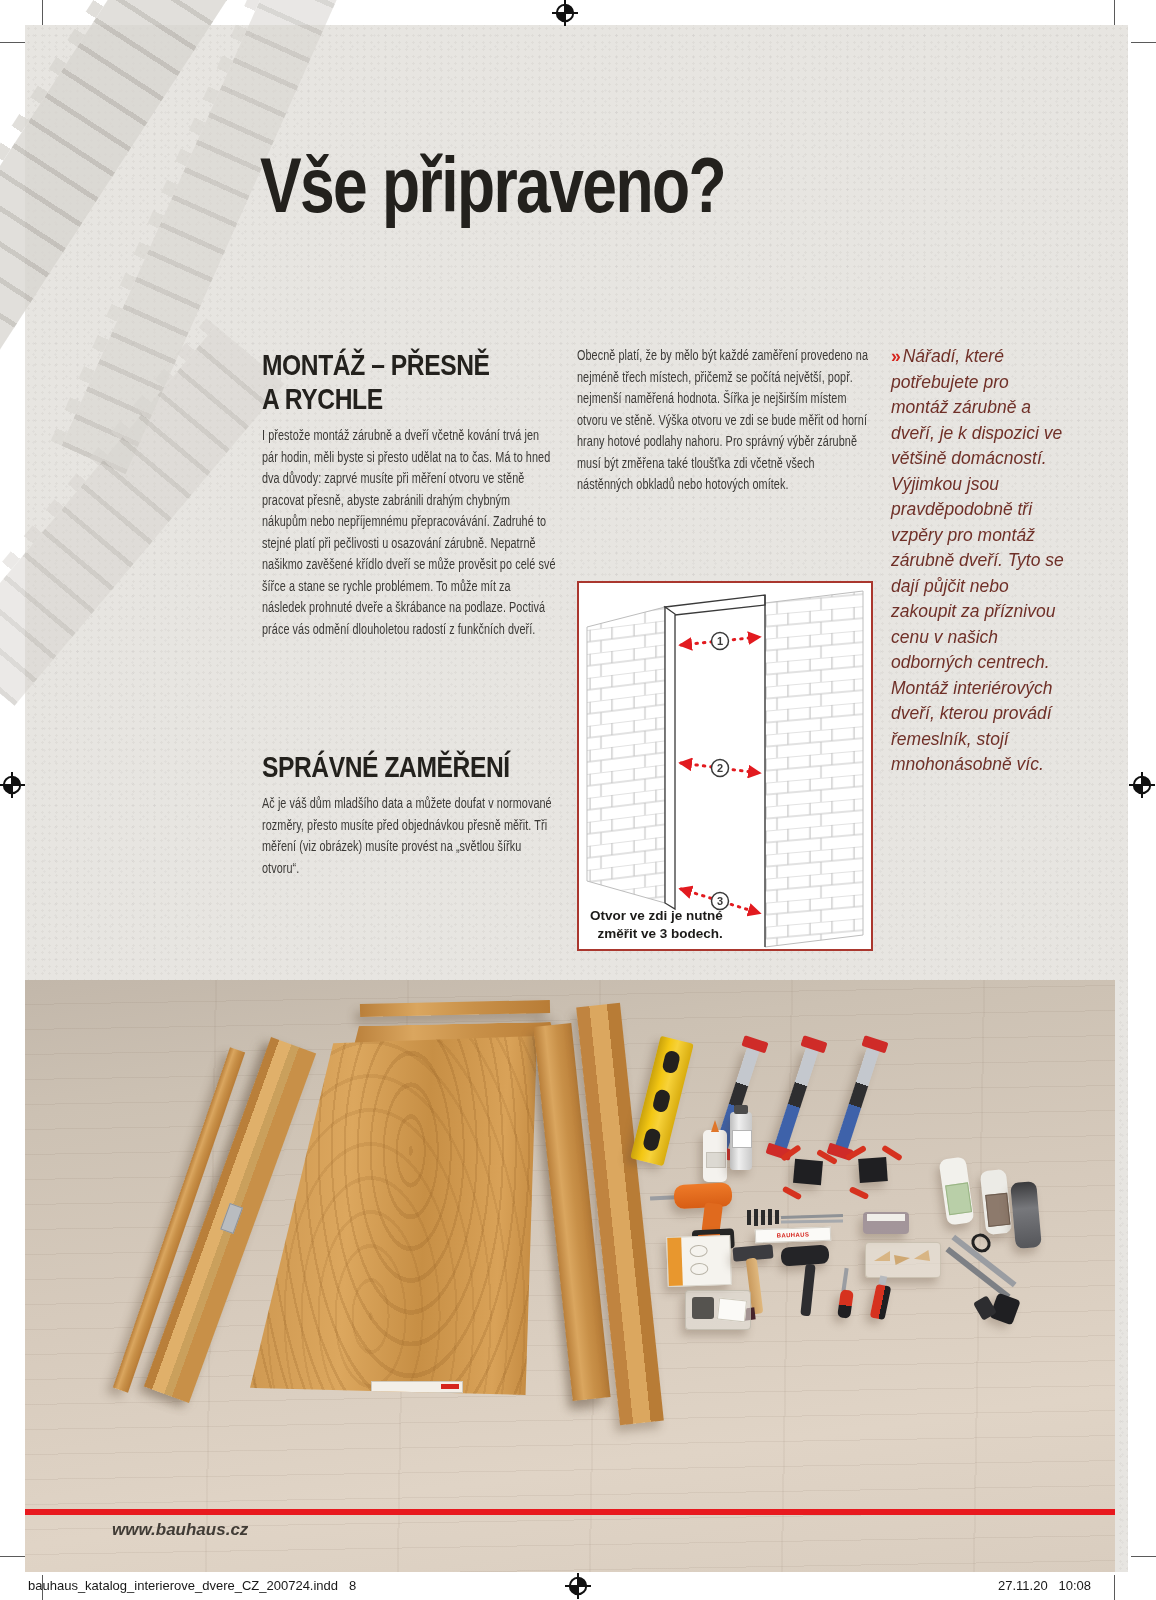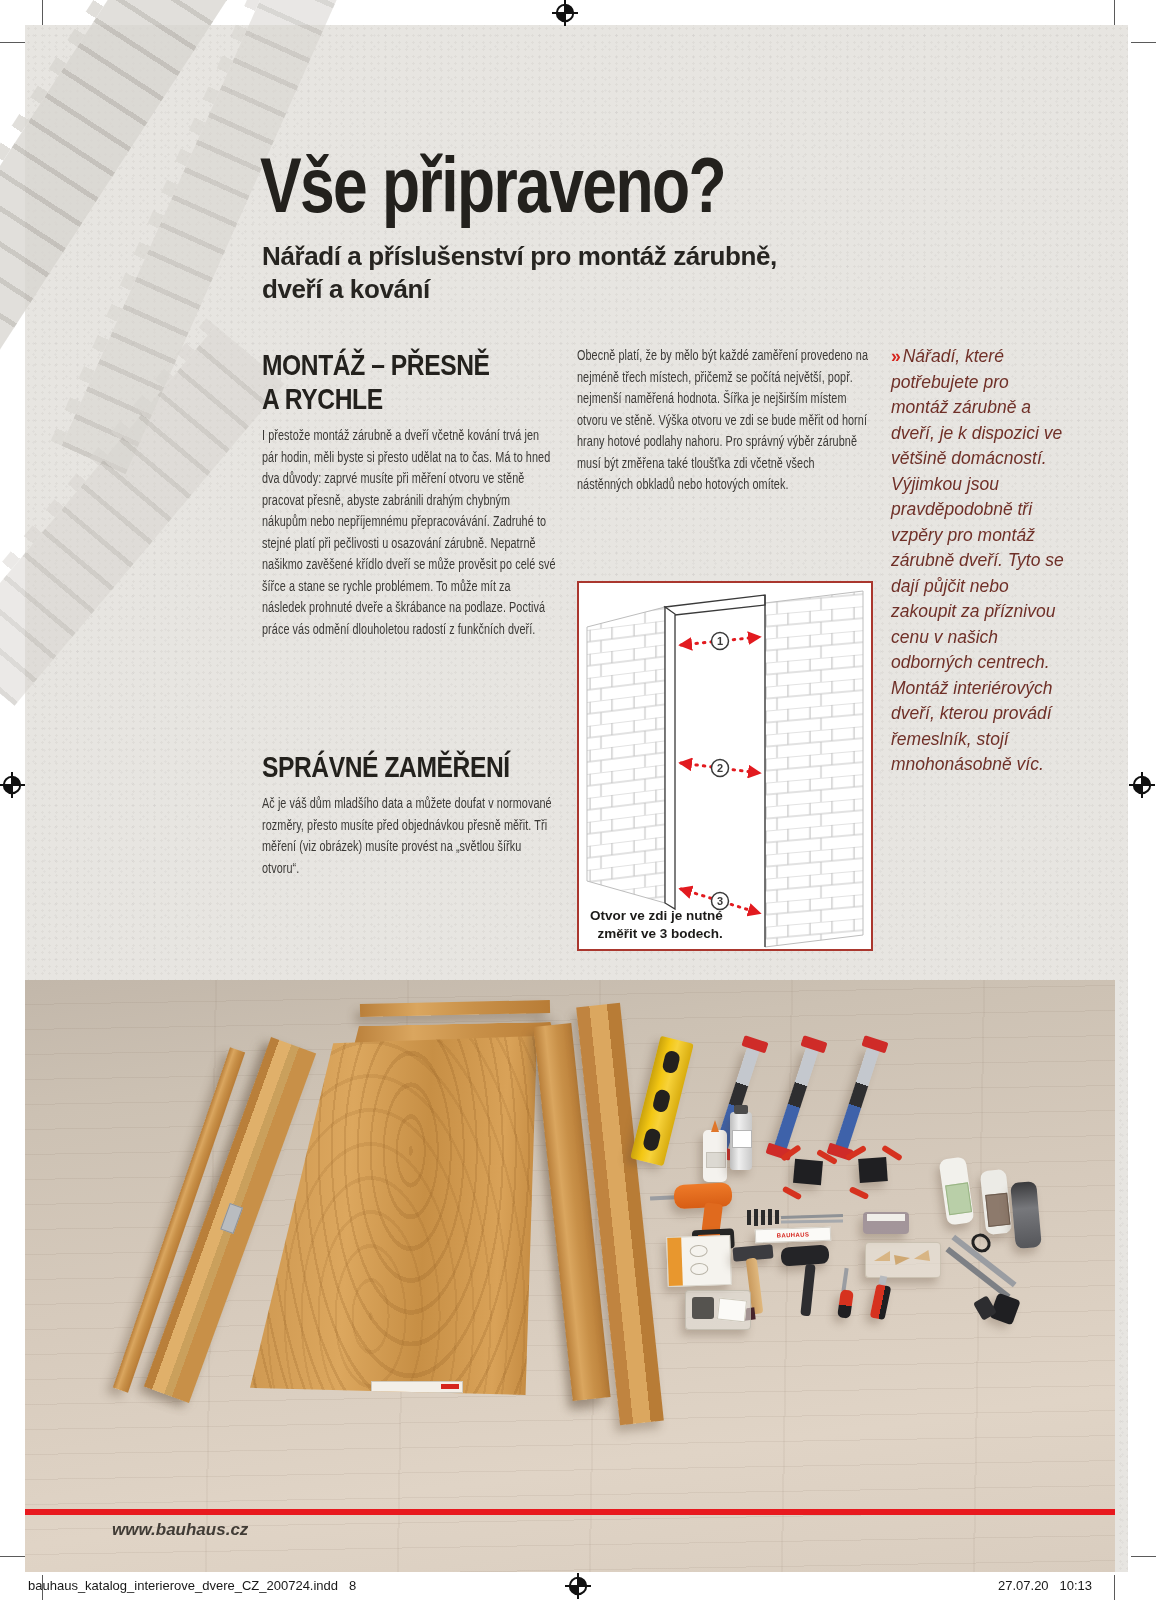--- a/index.html
+++ b/index.html
@@ -71,21 +71,20 @@
       <div class="ticks"></div>
       <div class="teeth"></div>
     </div>
     <div class="abs ruler" style="left:180px;top:330px;width:90px;height:420px;transform:rotate(40deg);transform-origin:50% 0;opacity:.5;">
       <div class="ticks"></div>
       <div class="teeth"></div>
     </div>
   </div>
 
   <div class="abs title" style="left:260px;top:140px;">Vše připraveno?</div>
-  <div class="abs subtitle" style="left:262px;top:240px;">Nářadí a příslušenství pro montáž zárubně, dveří a kování</div>
 
   <div class="abs h2" style="left:262px;top:348px;">MONTÁŽ – PŘESNĚ
 A RYCHLE</div>
   <div class="abs body" style="left:262px;top:424px;">I přestože montáž zárubně a dveří včetně kování trvá jen pár hodin, měli byste si přesto udělat na to čas. Má to hned dva důvody: zaprvé musíte při měření otvoru ve stěně pracovat přesně, abyste zabránili drahým chybným nákupům nebo nepříjemnému přepracovávání. Zadruhé to stejné platí při pečlivosti u osazování zárubně. Nepatrně našikmo zavěšené křídlo dveří se může prověsit po celé své šířce a stane se rychle problémem. To může mít za následek prohnuté dveře a škrábance na podlaze. Poctivá práce vás odmění dlouholetou radostí z funkčních dveří.</div>
 
   <div class="abs h2" style="left:262px;top:750px;">SPRÁVNÉ ZAMĚŘENÍ</div>
   <div class="abs body" style="left:262px;top:792px;">Ač je váš dům mladšího data a můžete doufat v normované rozměry, přesto musíte před objednávkou přesně měřit. Tři měření (viz obrázek) musíte provést na „světlou šířku otvoru“.</div>
 
   <div class="abs body" style="left:577px;top:344px;">Obecně platí, že by mělo být každé zaměření provedeno na nejméně třech místech, přičemž se počítá největší, popř. nejmenší naměřená hodnota. Šířka je nejširším místem otvoru ve stěně. Výška otvoru ve zdi se bude měřit od horní hrany hotové podlahy nahoru. Pro správný výběr zárubně musí být změřena také tloušťka zdi včetně všech nástěnných obkladů nebo hotových omítek.</div>
 
@@ -272,21 +271,21 @@
     <div class="abs tool" style="left:660px;top:310px;width:64px;height:38px;background:rgba(225,222,215,.6);border:1px solid rgba(170,165,150,.5);border-radius:4px;">
       <div class="abs" style="left:6px;top:6px;width:22px;height:22px;background:#55534f;border-radius:3px;"></div>
       <div class="abs" style="left:32px;top:8px;width:26px;height:20px;background:#fbfaf7;border:1px solid #cfcabd;transform:rotate(6deg);"></div>
     </div>
   </div>
 
   <div class="abs redline"></div>
   <div class="abs url" style="left:112px;top:1520px;">www.bauhaus.cz</div>
 
   <div class="abs foot" style="left:28px;top:1578px;">bauhaus_katalog_interierove_dvere_CZ_200724.indd   8</div>
-  <div class="abs foot" style="left:998px;top:1578px;">27.07.20   10:13</div>
+  <div class="abs foot" style="left:998px;top:1578px;">27.11.20   10:08</div>
 
   <svg class="abs" style="left:552px;top:0;" width="26" height="26" viewBox="0 0 26 26">
     <circle cx="13" cy="13" r="8.2" fill="none" stroke="#111" stroke-width="2"></circle>
     <path d="M13 0v26M0 13h26" stroke="#111" stroke-width="2"></path>
     <path d="M13 13L13 5A8 8 0 0 1 21 13Z" fill="#111"></path>
       <path d="M13 13L13 21A8 8 0 0 1 5 13Z" fill="#111"></path>
   </svg>
   <svg class="abs" style="left:-1px;top:772px;" width="26" height="26" viewBox="0 0 26 26">
     <circle cx="13" cy="13" r="8.2" fill="none" stroke="#111" stroke-width="2"></circle>
     <path d="M13 0v26M0 13h26" stroke="#111" stroke-width="2"></path>

